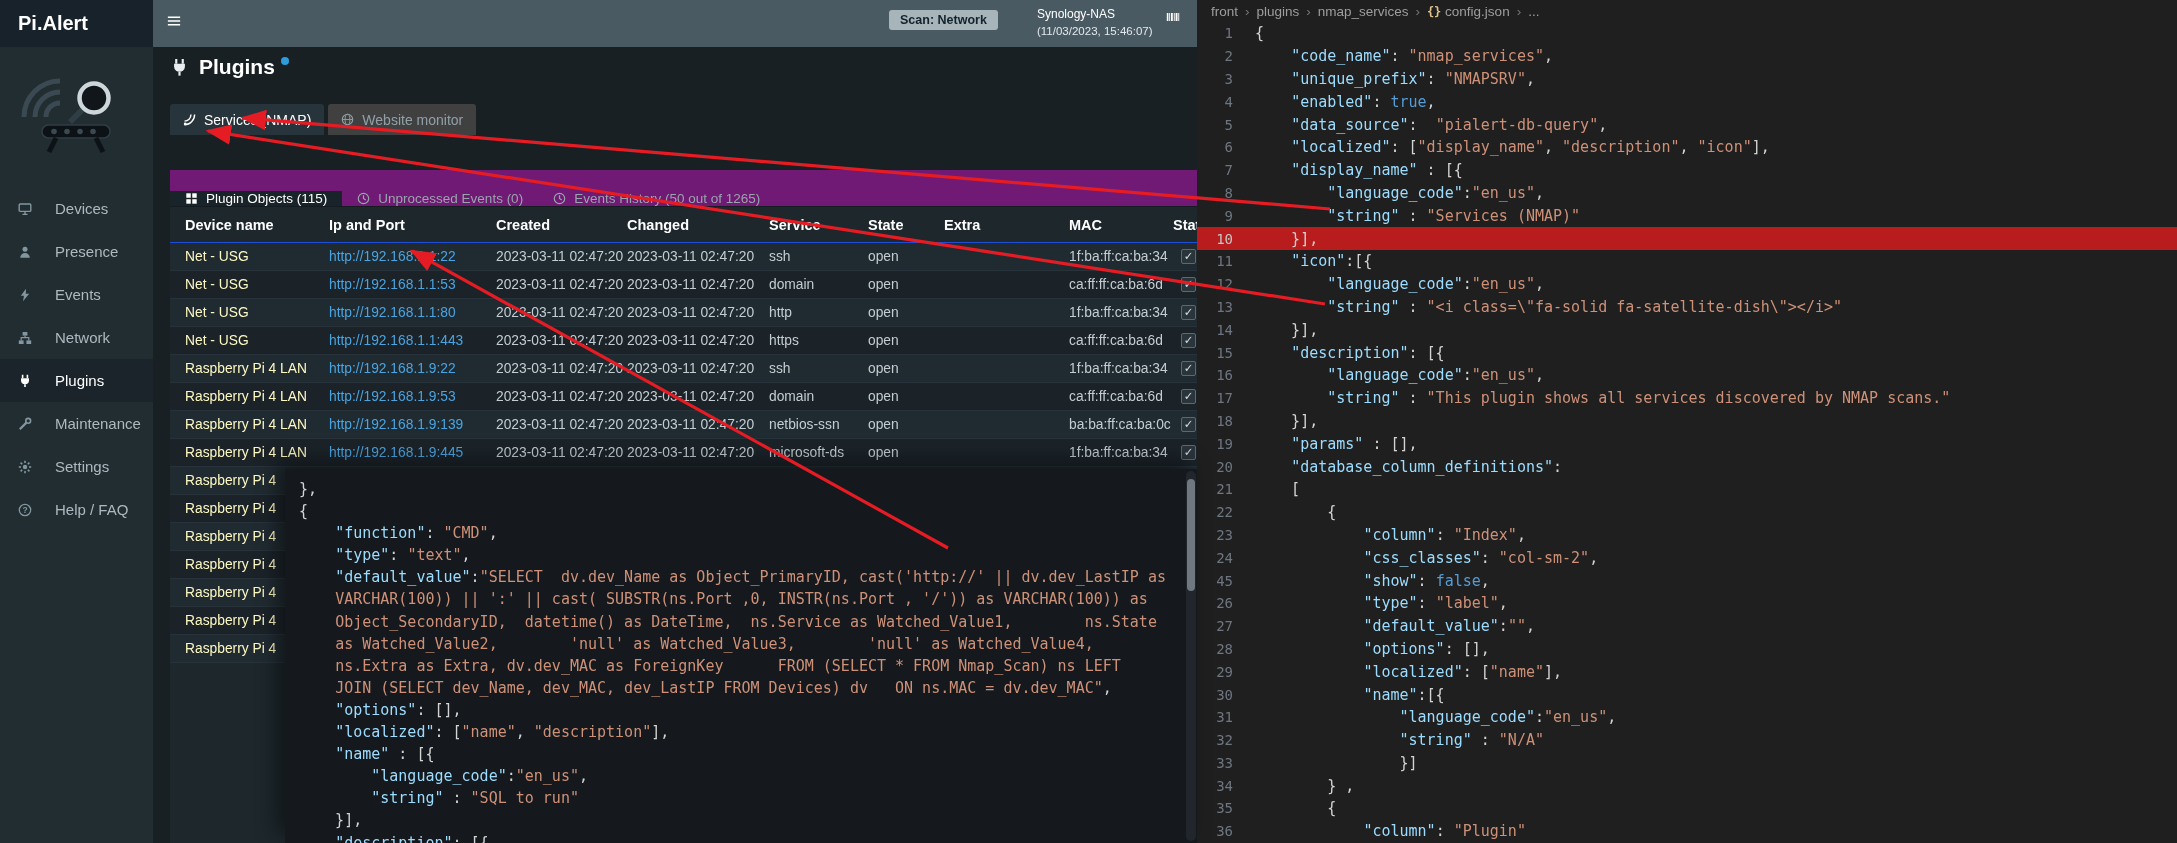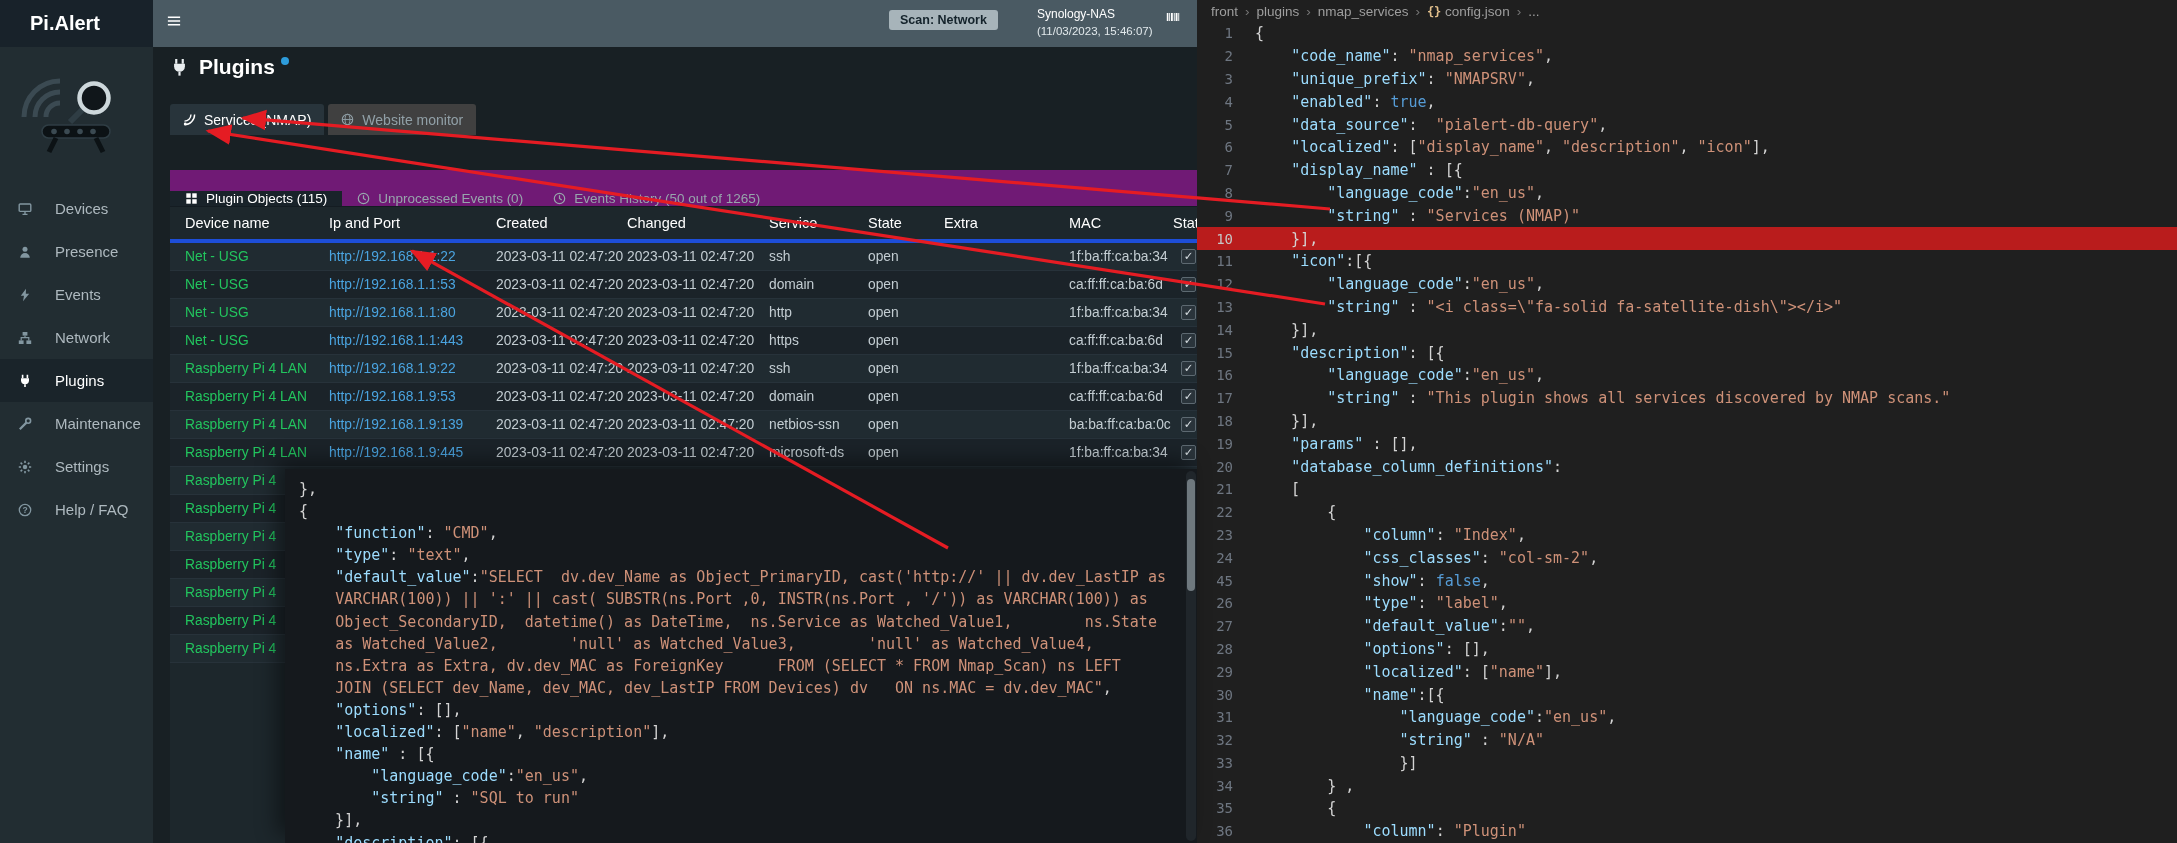--- a/index.html
+++ b/index.html
@@ -2,21 +2,21 @@
 <html><head>
 <meta charset="utf-8">
 <style>
   *{margin:0;padding:0;box-sizing:border-box}
   html,body{background:#0e1316}
   body{font-family:"Liberation Sans",sans-serif}
   #root{position:relative;width:2177px;height:843px;background:#182024;overflow:hidden}
 
   
   .logo-box{position:absolute;left:0;top:0;width:153px;height:47px;background:#18222a;color:#fff;
-    font-size:20px;font-weight:bold;display:flex;align-items:center;padding-left:30px}
+    font-size:20px;font-weight:bold;display:flex;align-items:center;padding-left:18px}
   .navbar{position:absolute;left:153px;top:0;width:1044px;height:47px;background:#4a5a63}
   .hamburger{position:absolute;left:14px;top:14px;width:20px;height:18px;color:#fff;cursor:pointer}
   .scan-badge{position:absolute;left:736px;top:10px;height:20px;line-height:20px;padding:0 11px;
     background:#a7b4ba;color:#14232b;font-size:12.5px;font-weight:bold;border-radius:3px;white-space:nowrap}
   .host-block{position:absolute;left:884px;top:6px;color:#fff;font-size:12px;line-height:17px;white-space:nowrap}
   .host-block .t2{font-size:11.5px;color:#e2e9ec}
   .hdr-icon{position:absolute;left:1013px;top:10px;width:25px;height:25px;color:#fff;cursor:pointer}
 
   
   .sidebar{position:absolute;left:0;top:47px;width:153px;height:796px;background:#222d32}
@@ -40,26 +40,26 @@
   .tab.active{background:#28343b;color:#fff}
   .tab .icn{width:13px;height:13px}
   .panel{position:absolute;left:17px;top:123px;right:0;bottom:0;background:#1d272c;overflow:hidden}
   .subtabs{height:37px;background:#701a75;display:flex;align-items:flex-end;border-bottom:1px solid #141c22}
   .subtab{display:flex;align-items:center;gap:8px;padding:0 15px;color:#97a5ac;font-size:13.5px;
     cursor:pointer;white-space:nowrap}
   .subtab.active{background:#19232a;color:#fff}
   .subtab .icn{width:13px;height:13px}
   .thead,.trow{display:grid;grid-template-columns:144px 167px 131px 142px 99px 76px 125px 104px 60px;
     padding-left:15px;align-items:center}
-  .thead{height:36px;color:#fff;font-weight:normal;font-size:14.5px;border-bottom:4px solid #1d4ed8}
+  .thead{height:36px;color:#fff;font-weight:bold;font-size:14.5px;border-bottom:1px solid #1d4ed8}
   .trow{height:28px;font-size:13.8px;color:#c3cdd2;border-bottom:1px solid #27323a}
   .tbody .trow:nth-child(odd){background:#202b31}
   .tbody .trow:nth-child(even){background:#1b2329}
   .td,.th{white-space:nowrap;overflow:hidden;padding-right:8px}
-  .dev{color:#22c55e}
+  .dev{color:#fef9c3}
   .lnk{color:#4aa4e0;text-decoration:none;cursor:pointer}
   .cbx{width:15px;height:15px;margin-left:8px;background:#2a343b;border:1px solid #5d6971;
     border-radius:2px;color:#d3dade;font-size:11.5px;line-height:13px;text-align:center;cursor:pointer}
 
   
   .overlay{position:absolute;left:285px;top:469px;width:912px;height:374px;background:#15191d;
     z-index:20;box-shadow:-8px -8px 20px rgba(0,0,0,.45);overflow:hidden}
   .ov-lines{padding:9px 20px 0 14px;font-family:"DejaVu Sans Mono",monospace;font-size:14.5px;line-height:22.1px}
   .ov-scroll{position:absolute;right:1px;top:2px;bottom:2px;width:10px;background:#20262b;border-radius:5px;cursor:pointer}
   .ov-thumb{position:absolute;left:1px;right:1px;top:8px;height:112px;background:#6e787e;border-radius:5px}

